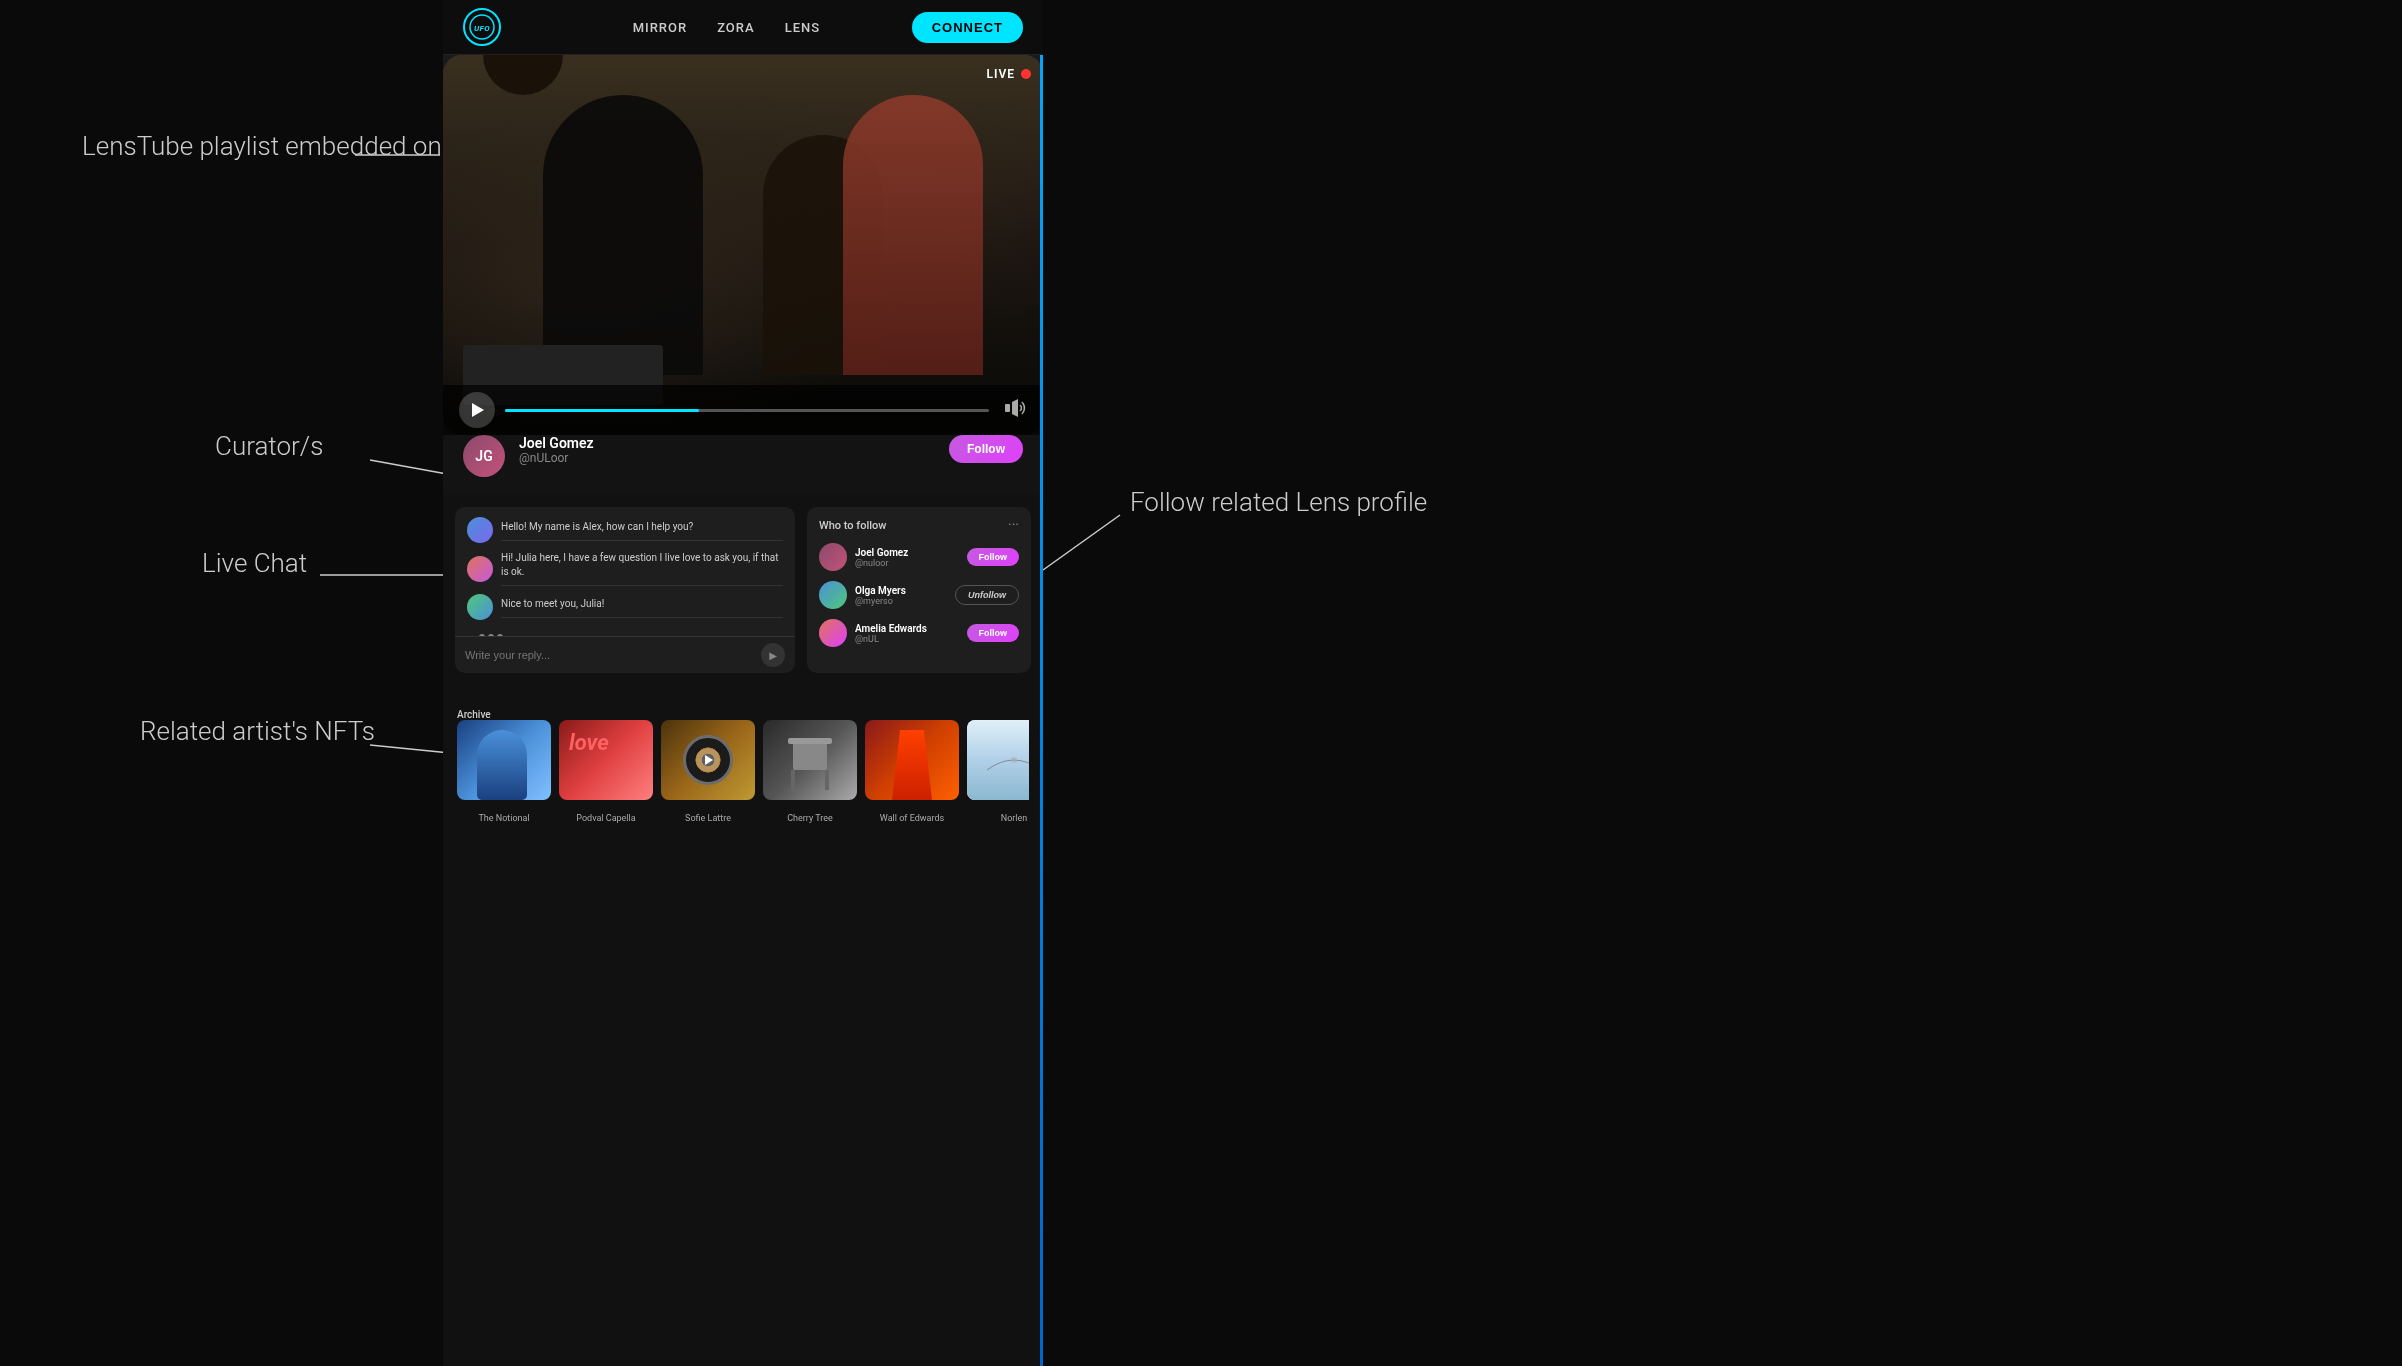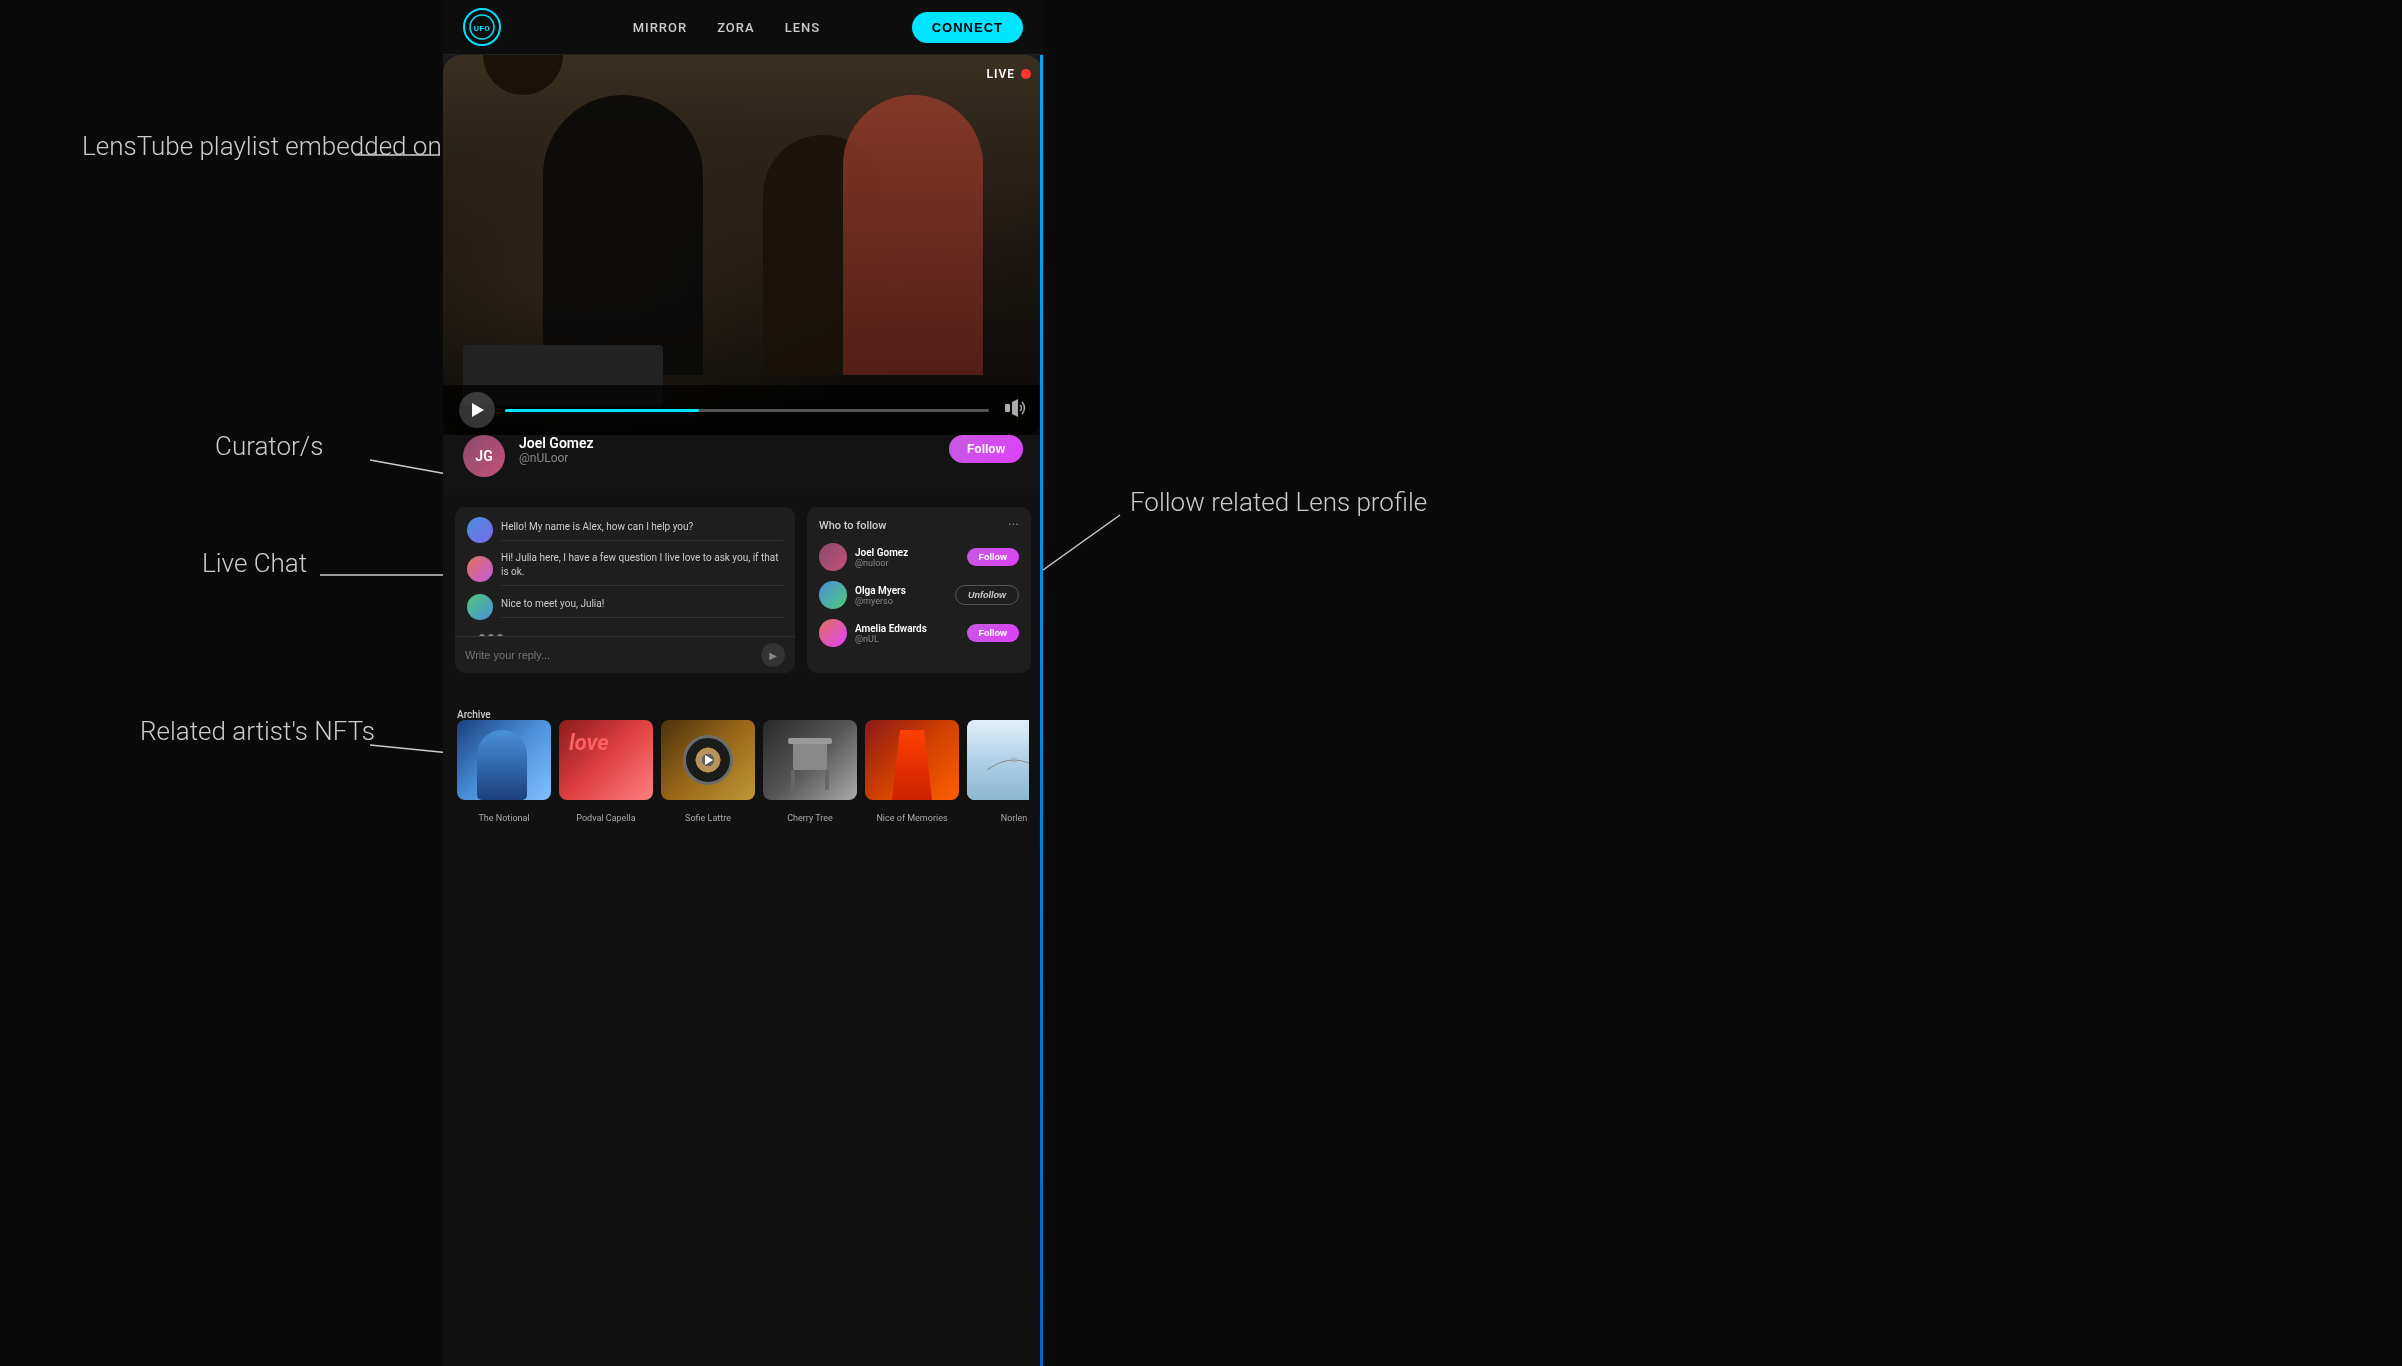--- a/index.html
+++ b/index.html
@@ -49,20 +49,21 @@
       height: 38px;
       border-radius: 50%;
       border: 2px solid #00e5ff;
       display: flex;
       align-items: center;
       justify-content: center;
       font-size: 9px;
       font-weight: 700;
       color: #00e5ff;
       letter-spacing: 0.5px;
+      font-style: italic;
     }
     .nav-links {
       display: flex;
       gap: 30px;
       margin-left: 40px;
       flex: 1;
       justify-content: center;
     }
     .nav-link {
       color: #cccccc;
@@ -792,21 +793,21 @@
             <rect x="25" y="18" width="44" height="6" rx="2" fill="#999"></rect>
           </svg>
         </div>
         <div class="archive-label">Cherry Tree</div>
       </div>
 
       <div class="archive-item">
         <div class="archive-thumb archive-thumb-5">
           <div class="red-dress"></div>
         </div>
-        <div class="archive-label">Nice of Memories</div>
+        <div class="archive-label">Wall of Edwards</div>
       </div>
 
       <div class="archive-item">
         <div class="archive-thumb archive-thumb-6">
           <div class="snow-scene"></div>
 
           <svg width="94" height="80" viewBox="0 0 94 80" style="position:absolute;inset:0;">
             <path d="M20 50 Q47 30 74 50" stroke="#888" stroke-width="1" fill="none"></path>
             <circle cx="47" cy="40" r="3" fill="#aaa" opacity="0.5"></circle>
           </svg>

